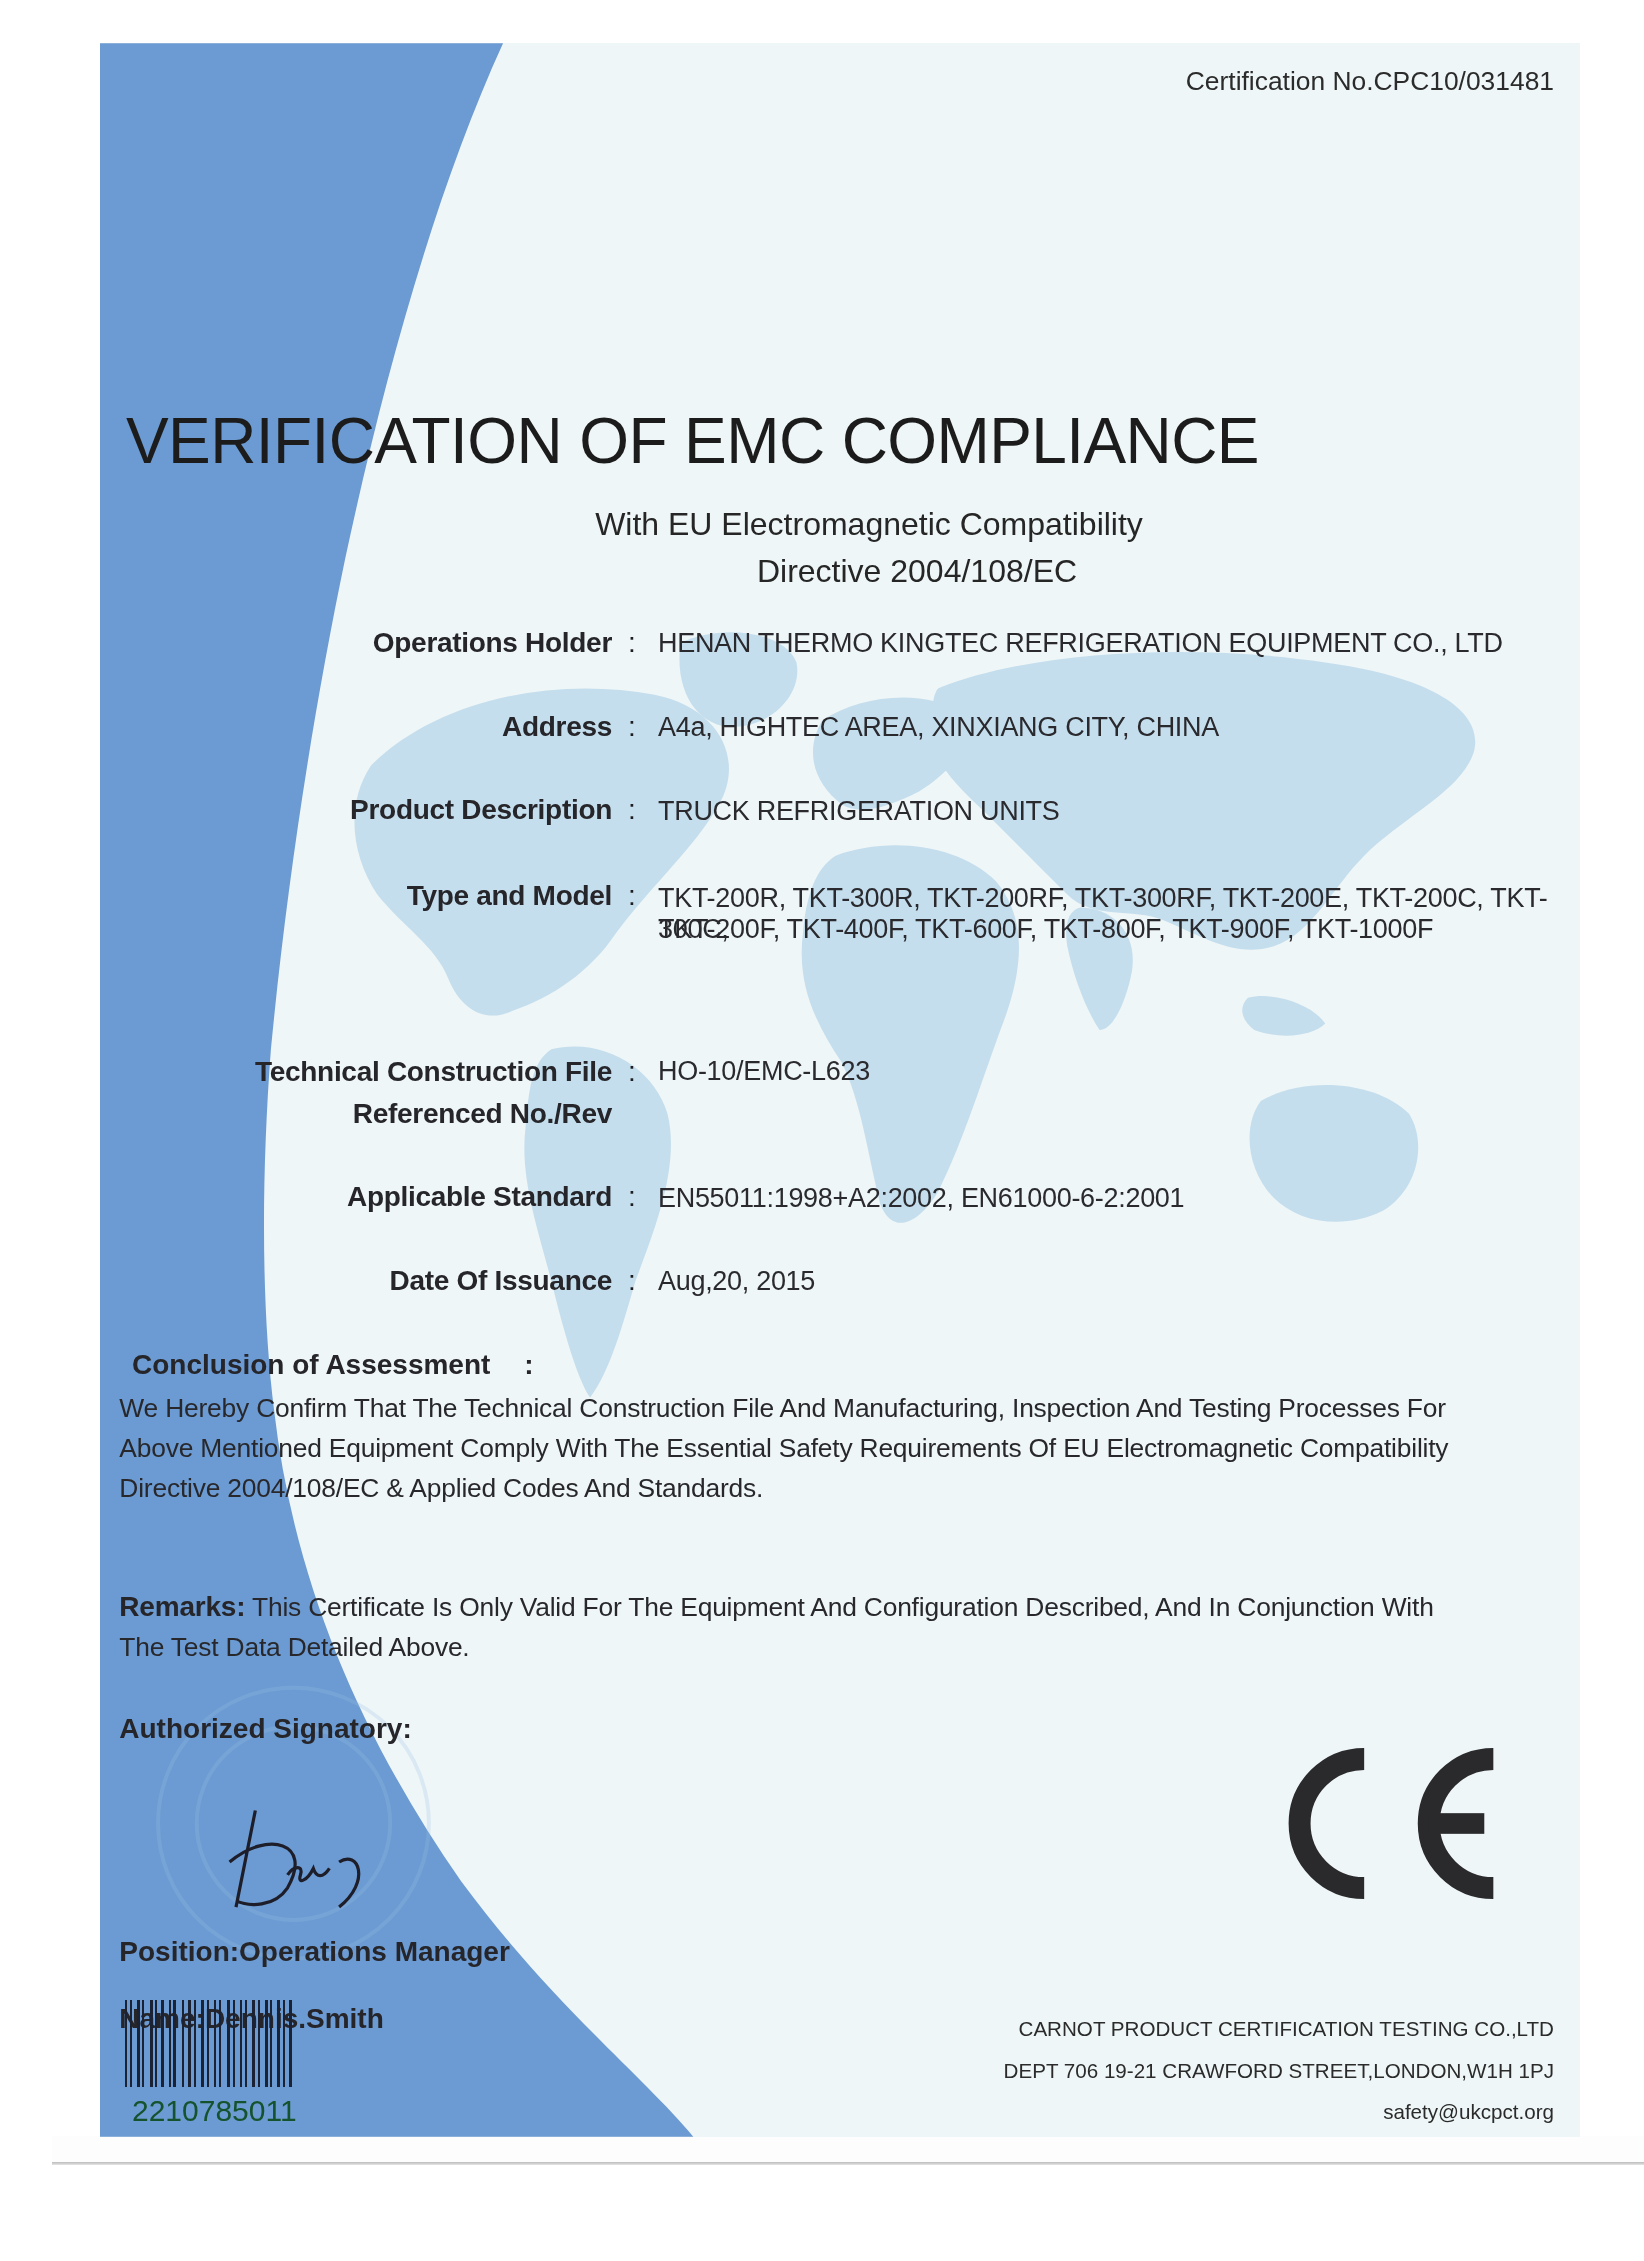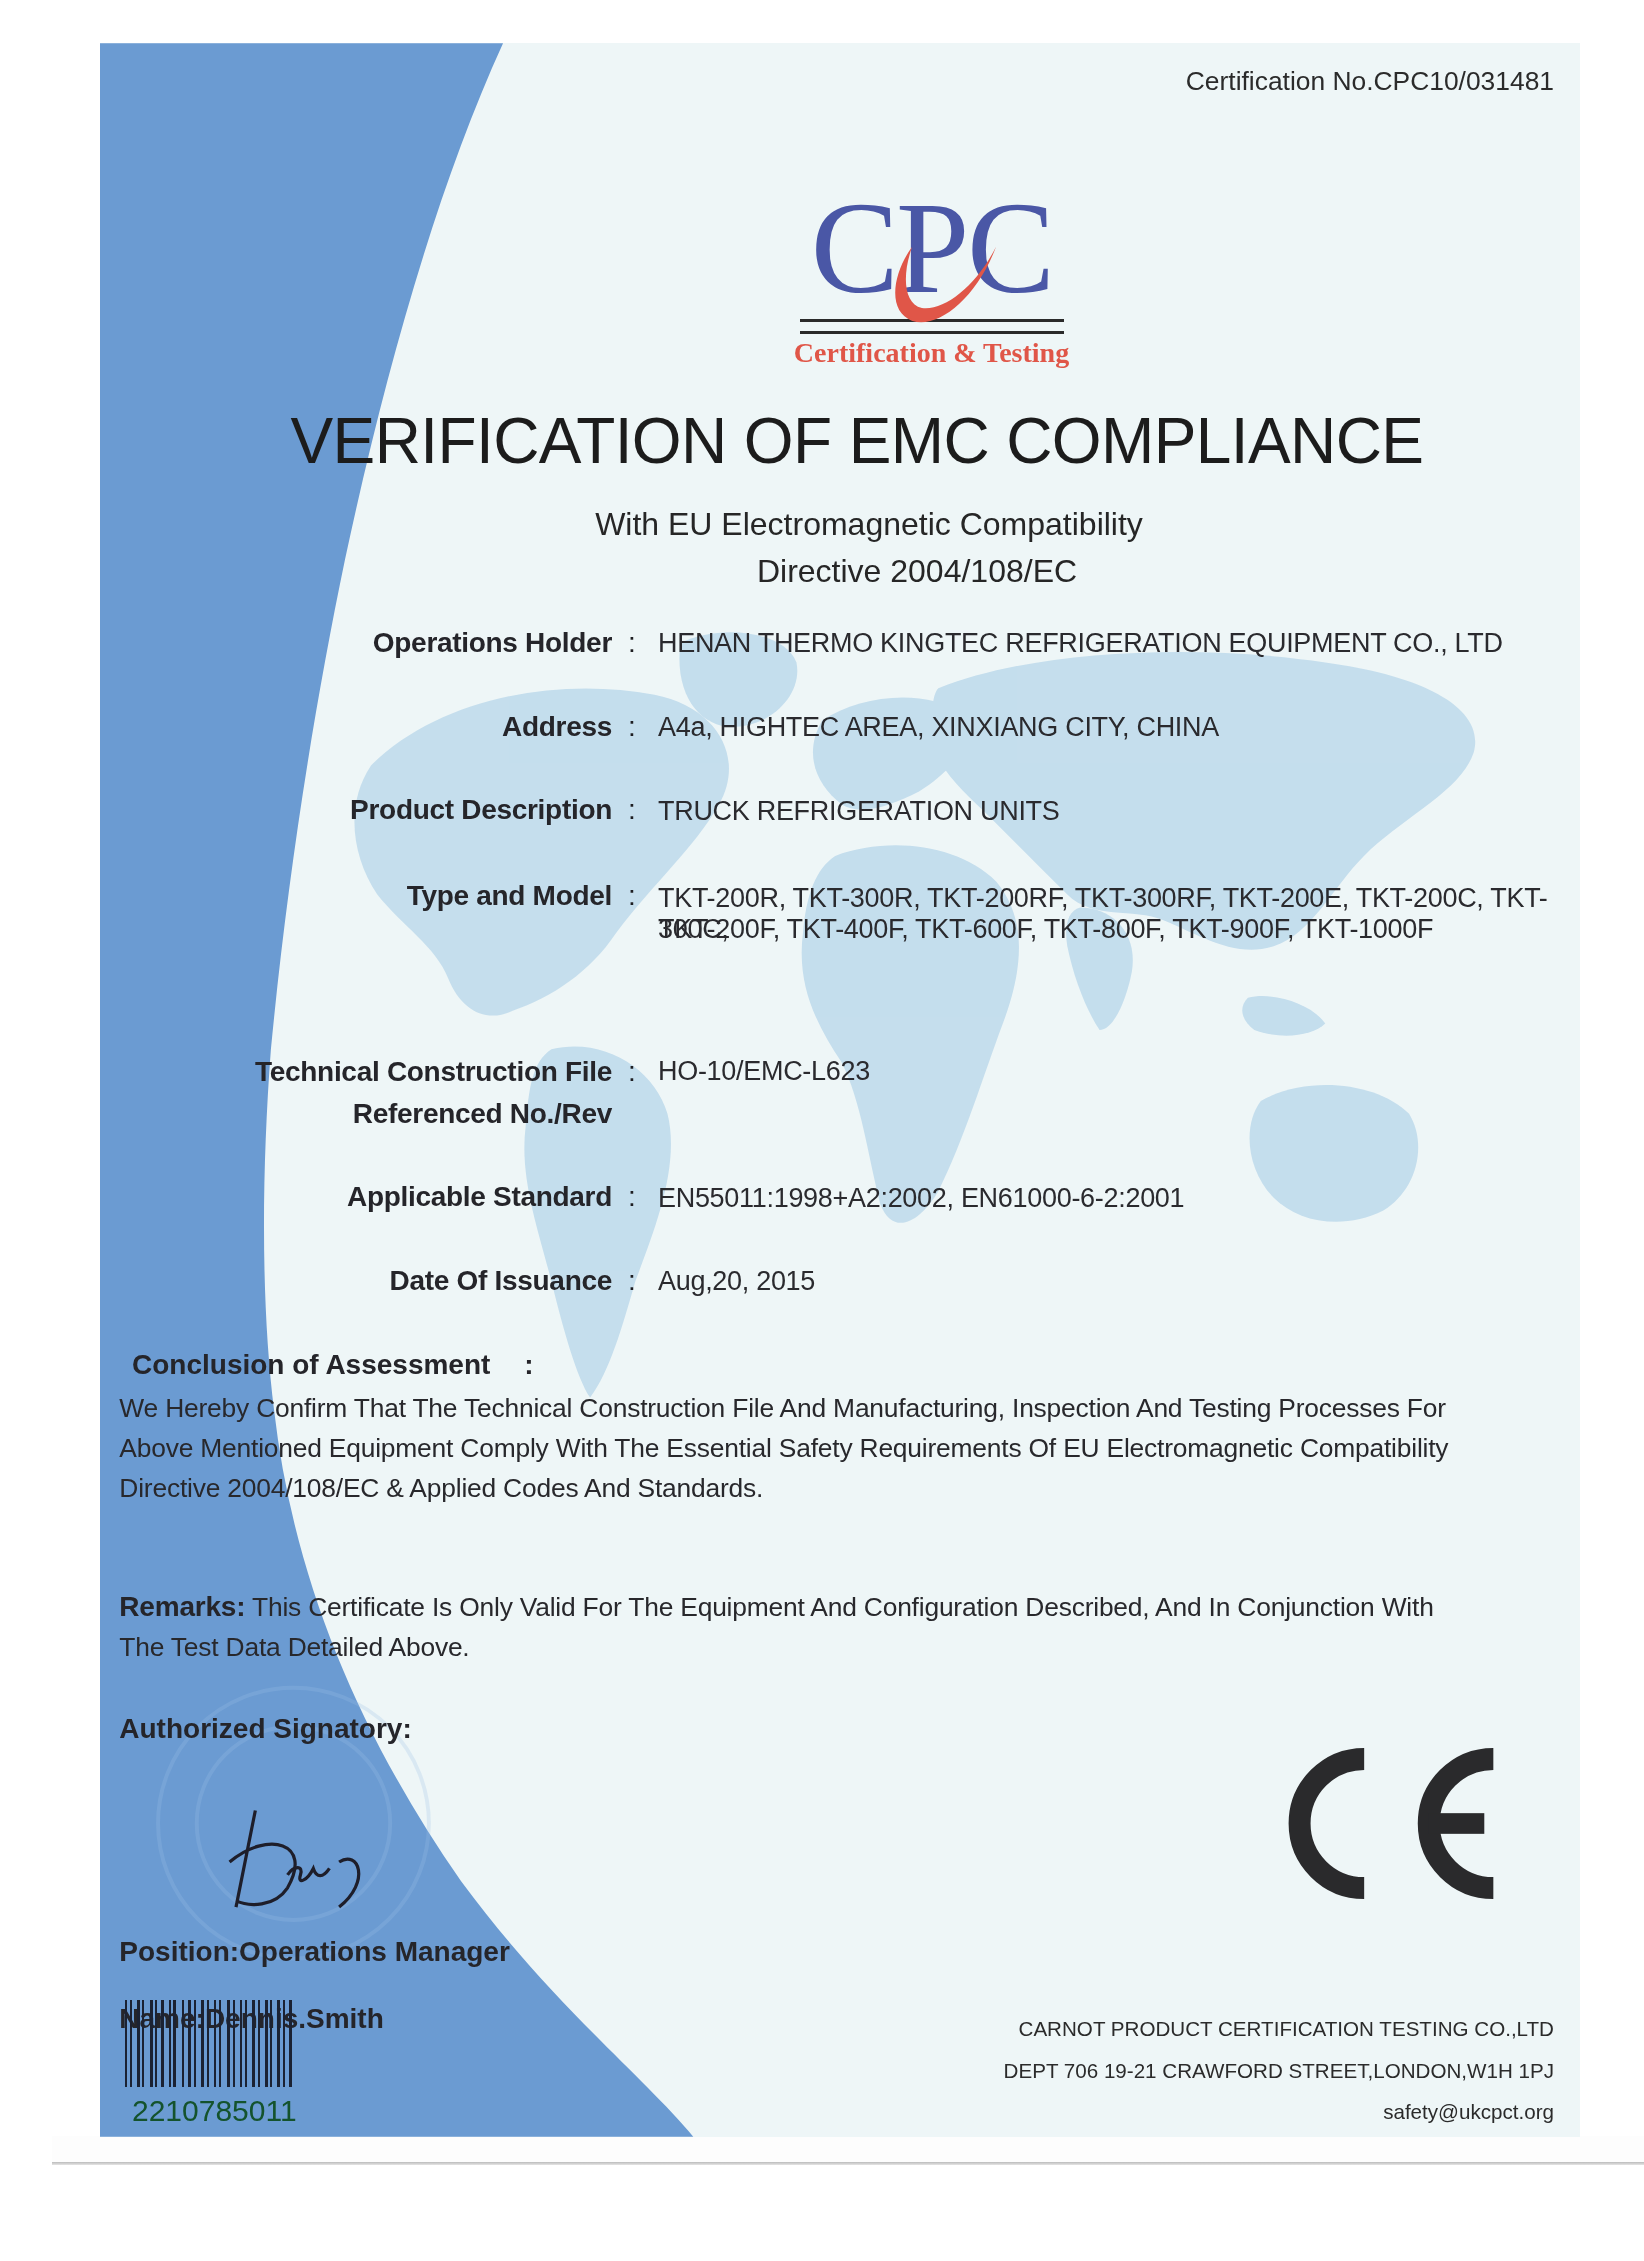--- a/index.html
+++ b/index.html
@@ -20,21 +20,21 @@
     position: absolute; left: 52px; top: 2136px; width: 1593px; height: 26px; background: #fdfdfd;
   }
   svg.bg { position: absolute; left: 0; top: 0; }
   .abs { position: absolute; }
   .cert-no { right: 26px; top: 23px; font-size: 26.4px; color: #2b2b2b; }
   .logo { left: 606px; top: 139px; width: 451px; text-align: center; }
   .logo-letters { font-family: "Liberation Serif", serif; font-size: 132px; color: #4a57a6; letter-spacing: -2.6px; line-height: 1; position: relative; }
   .logo-swoosh { position: absolute; left: 161px; top: 39px; }
   .logo-rule { width: 264px; margin: 5.2px auto 0; height: 9px; border-top: 3.9px solid #2a2a2a; border-bottom: 3.9px solid #2a2a2a; }
   .logo-sub { font-family: "Liberation Serif", serif; font-weight: bold; font-size: 28px; color: #e05648; margin-top: 2.6px; }
-  .title { left: 0; width: 1480px; top: 361px; text-align: center; font-size: 64px; letter-spacing: -0.6px; color: #1c1c1c; padding-left: 34px; box-sizing: border-box; }
+  .title { left: 0; width: 1480px; top: 361px; text-align: left; font-size: 64px; letter-spacing: -0.6px; color: #1c1c1c; padding-left: 26px; box-sizing: border-box; }
   .subtitle { left: 0; width: 1480px; text-align: center; font-size: 32px; color: #262626; padding-left: 58px; box-sizing: border-box; }
   .row-label { text-align: right; font-weight: bold; font-size: 28px; color: #25252a; width: 464px; letter-spacing: -0.3px; }
   .row-colon { font-size: 28px; width: 26px; text-align: center; }
   .row-value { font-size: 27px; color: #2a2a2e; letter-spacing: -0.3px; }
   .para { left: 19.3px; width: 1445px; font-size: 26.4px; line-height: 40px; color: #28282c; letter-spacing: -0.2px; }
   .bold-label { font-weight: bold; font-size: 28px; color: #25252a; }
   .issuer { right: 26px; text-align: right; font-size: 20.6px; color: #2b2b2b; }
   .barcode { left: 24.5px; top: 1957px; width: 187px; height: 87px; display: flex; align-items: stretch; gap: 0; }
   .barcode span { display: block; background: #1b2233; }
   .barcode-number { left: 32px; top: 2051px; font-size: 30px; color: #14532d; }
@@ -73,30 +73,20 @@
     <path d="M0 0 L625 0 C520 230 440 520 380 800 C330 1040 290 1300 265 1560 C250 1760 250 1960 270 2120 C300 2380 400 2620 560 2850 C700 3040 840 3150 920 3246 L0 3246 Z" fill="#6b9bd2"></path>
 
     <g opacity="0.25" fill="none" stroke="#9cc0e6" stroke-width="6">
       <circle cx="300" cy="2760" r="210"></circle>
       <circle cx="300" cy="2760" r="150"></circle>
     </g>
   </svg>
 
   <div class="abs cert-no">Certification No.CPC10/031481</div>
 
-  <div class="abs logo">
-    <div class="logo-letters">
-      <span>CPC</span>
-      <svg class="logo-swoosh" width="142" height="116" viewBox="0 0 220 180">
-        <path d="M70 40 C40 80 30 140 70 155 C110 168 170 120 200 40 C170 100 120 140 85 135 C55 128 55 80 70 40 Z" fill="#e05648"></path>
-      </svg>
-    </div>
-    <div class="logo-rule"></div>
-    <div class="logo-sub">Certification &amp; Testing</div>
-  </div>
 
   <div class="abs title">VERIFICATION OF EMC COMPLIANCE</div>
   <div class="abs subtitle" style="top:463px;">With EU Electromagnetic Compatibility</div>
   <div class="abs subtitle" style="top:510px;margin-left:48px;">Directive 2004/108/EC</div>
 
   <div class="abs row-label" style="left:48px; top:584px;">Operations  Holder</div>
   <div class="abs row-colon" style="left:519px; top:584px;">:</div>
   <div class="abs row-value" style="left:558px; top:585px;">HENAN THERMO KINGTEC REFRIGERATION EQUIPMENT CO., LTD</div>
 
   <div class="abs row-label" style="left:48px; top:668px;">Address</div>

